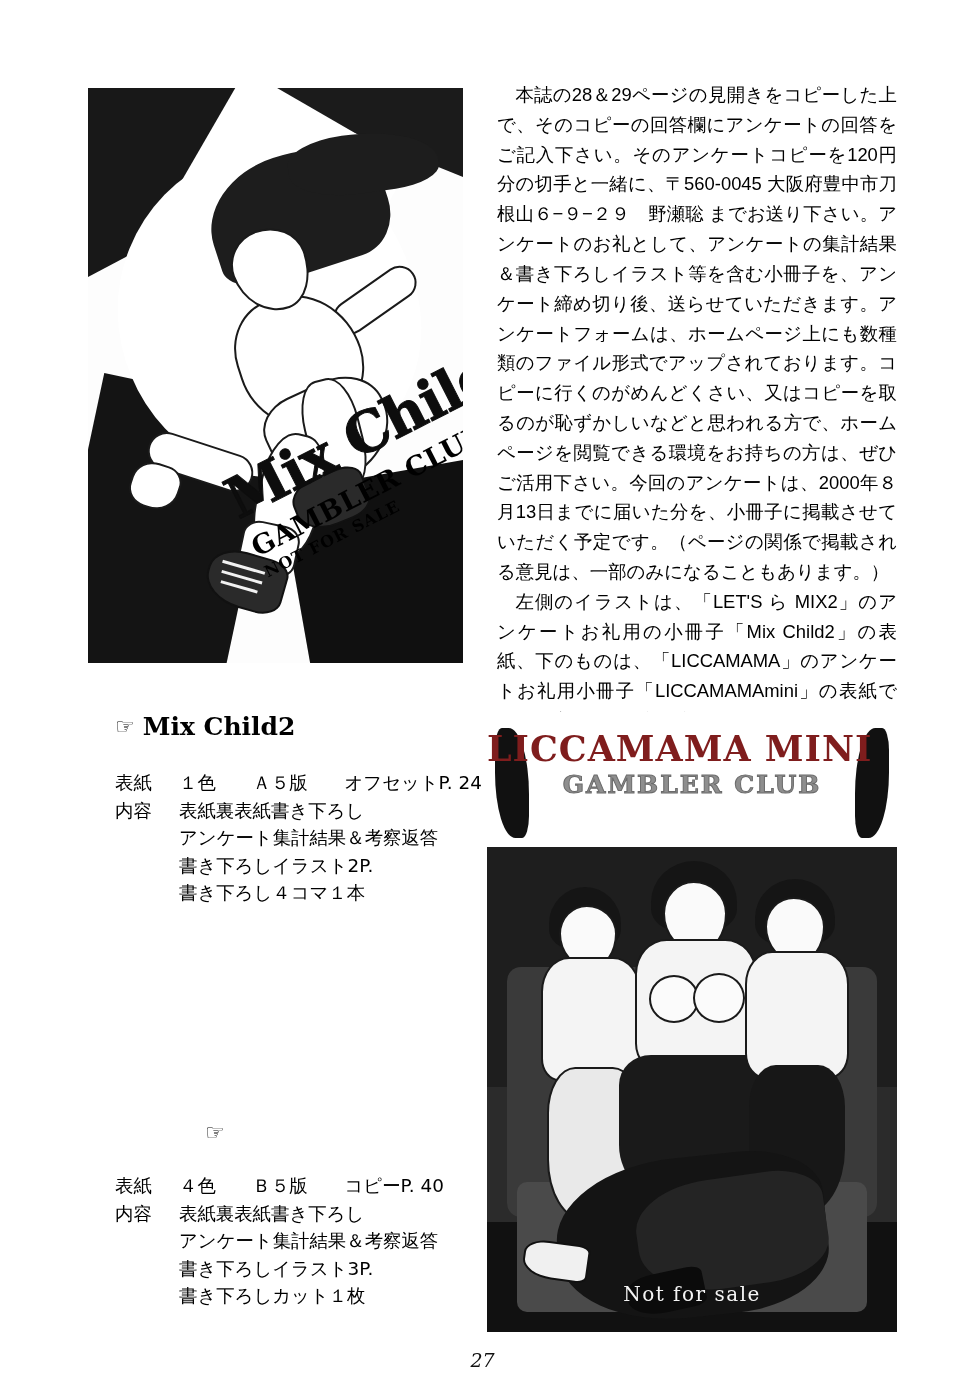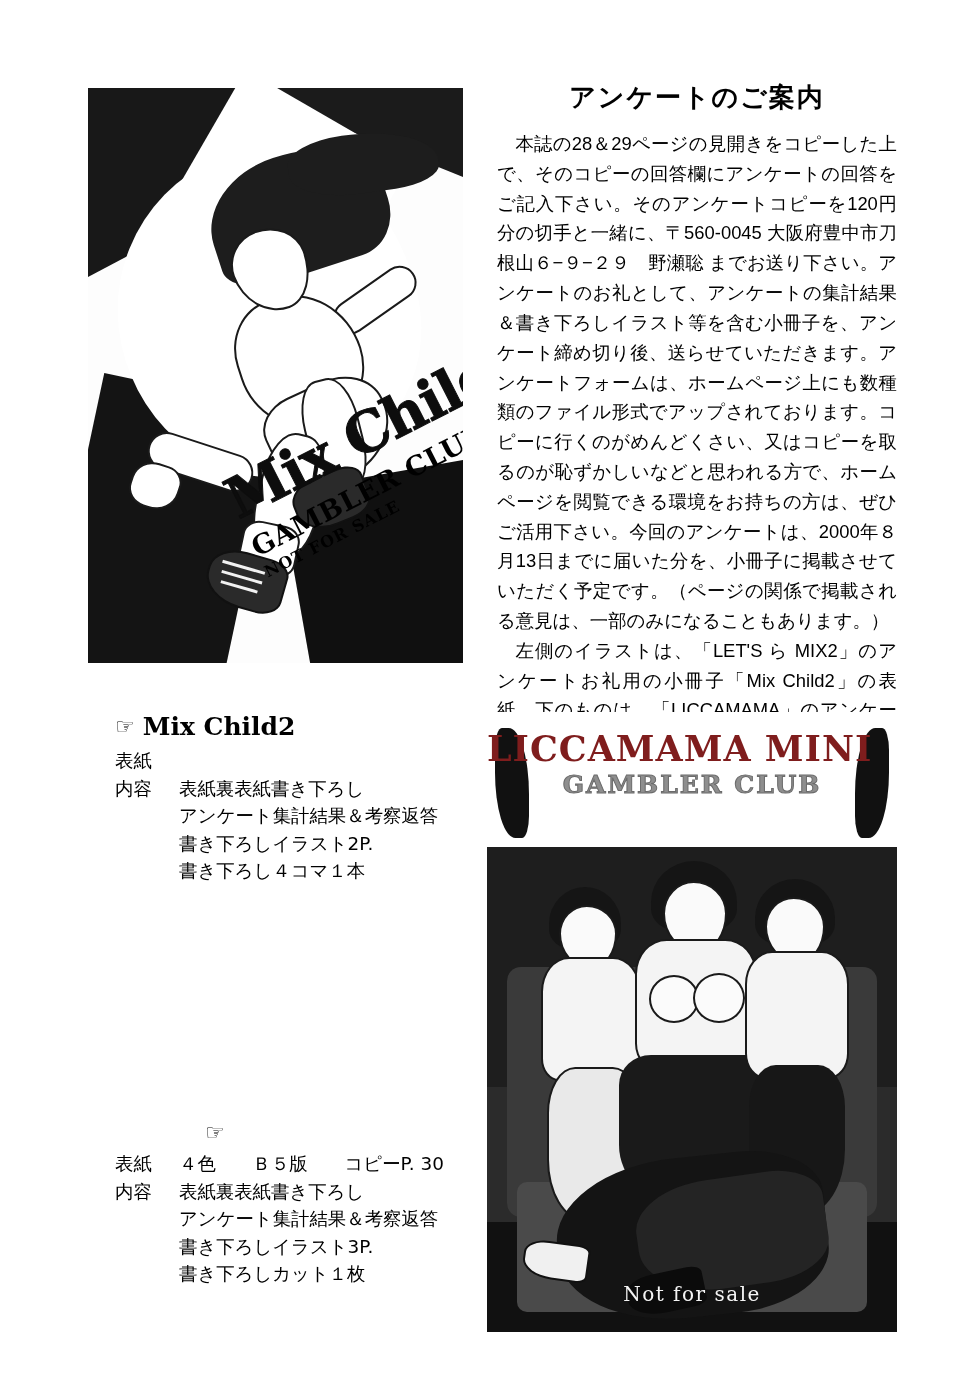--- a/index.html
+++ b/index.html
@@ -327,21 +327,21 @@
   }
   .listing-heading .title-txt {
     font-family: "DejaVu Serif", serif;
     font-weight: bold;
   }
   .hand-icon {
     font-size: 22px;
     line-height: 1;
   }
   .spec-table {
-    margin-top: 6px;
+    margin-top: 28px;
     font-size: 18.4px;
     line-height: 1.5;
   }
   .spec-row {
     display: flex;
   }
   .spec-label {
     width: 64px;
     flex: 0 0 64px;
   }
@@ -616,54 +616,54 @@
       <div class="c1-title-main">
         <span>Mix</span>
         <span>Child</span><span class="big2">2</span>
       </div>
       <div class="c1-title-sub">GAMBLER CLUB</div>
       <div class="c1-title-sub2">NOT FOR SALE</div>
     </div>
   </div>
 
   <div class="notice">
-    <h1 class="notice-title">アンケートのご案内</h1>
     <div class="notice-body">
       <p class="indent">本誌の28＆29ページの見開きをコピーした上で、そのコピーの回答欄にアンケートの回答をご記入下さい。そのアンケートコピーを120円分の切手と一緒に、〒560-0045 大阪府豊中市刀根山６−９−２９　野瀬聡 までお送り下さい。アンケートのお礼として、アンケートの集計結果＆書き下ろしイラスト等を含む小冊子を、アンケート締め切り後、送らせていただきます。アンケートフォームは、ホームページ上にも数種類のファイル形式でアップされております。コピーに行くのがめんどくさい、又はコピーを取るのが恥ずかしいなどと思われる方で、ホームページを閲覧できる環境をお持ちの方は、ぜひご活用下さい。今回のアンケートは、2000年８月13日までに届いた分を、小冊子に掲載させていただく予定です。（ページの関係で掲載される意見は、一部のみになることもあります。）</p>
       <p class="indent">左側のイラストは、「LET'S ら MIX2」のアンケートお礼用の小冊子「Mix Child2」の表紙、下のものは、「LICCAMAMA」のアンケートお礼用小冊子「LICCAMAMAmini」の表紙です。内容概要を下記に記しておきます。</p>
     </div>
   </div>
 
   <div class="listing" id="listing-mixchild">
     <div class="listing-heading">
       <span class="hand-icon">☞</span>
       <span class="title-txt">Mix Child2</span>
     </div>
     <div class="spec-table">
       <div class="spec-row">
         <span class="spec-label">表紙</span>
+        <span class="spec-val">１色　　Ａ５版　　オフセットP. 24</span>
       </div>
       <div class="spec-row">
         <span class="spec-label">内容</span>
         <span class="spec-val">表紙裏表紙書き下ろし</span>
       </div>
       <div class="spec-sub">アンケート集計結果＆考察返答</div>
       <div class="spec-sub">書き下ろしイラスト2P.</div>
       <div class="spec-sub">書き下ろし４コマ１本</div>
     </div>
   </div>
 
   <div class="listing" id="listing-liccamama">
     <div class="listing-heading">
       <span class="hand-icon">☞</span>
     </div>
     <div class="spec-table">
       <div class="spec-row">
         <span class="spec-label">表紙</span>
-        <span class="spec-val">４色　　Ｂ５版　　コピーP. 30</span>
+        <span class="spec-val">４色　　Ｂ５版　　コピーP. 40</span>
       </div>
       <div class="spec-row">
         <span class="spec-label">内容</span>
         <span class="spec-val">表紙裏表紙書き下ろし</span>
       </div>
       <div class="spec-sub">アンケート集計結果＆考察返答</div>
       <div class="spec-sub">書き下ろしイラスト3P.</div>
       <div class="spec-sub">書き下ろしカット１枚</div>
     </div>
   </div>
@@ -708,14 +708,15 @@
 
       <div class="c2-legs-fore"></div>
       <div class="c2-stocking"></div>
       <div class="c2-heel2"></div>
       <div class="c2-heel"></div>
 
       <div class="c2-notforsale">Not for sale</div>
     </div>
   </div>
 
+  <div class="page-number">27</div>
 
 </div>
 
 </body></html>

